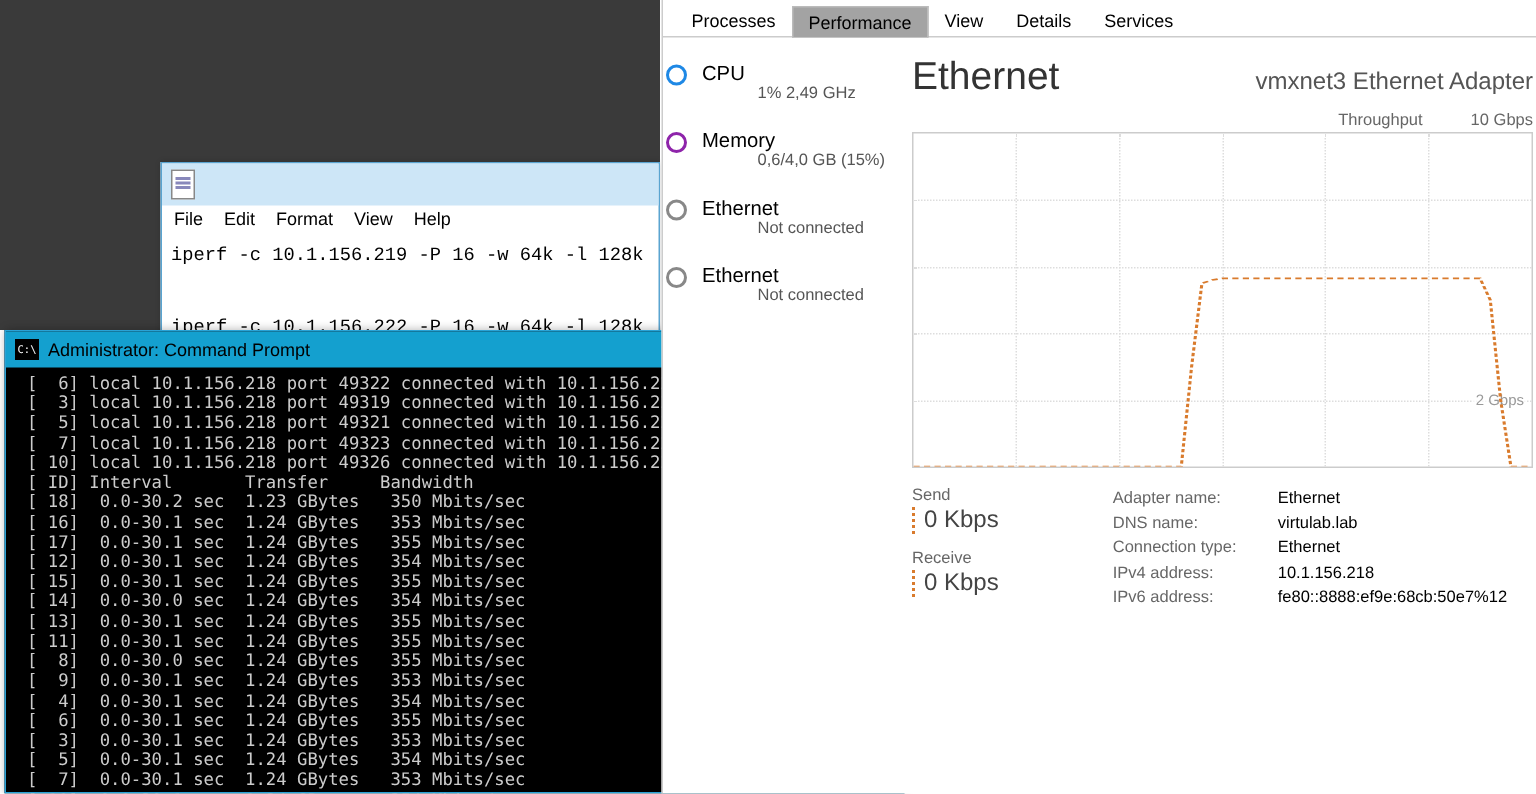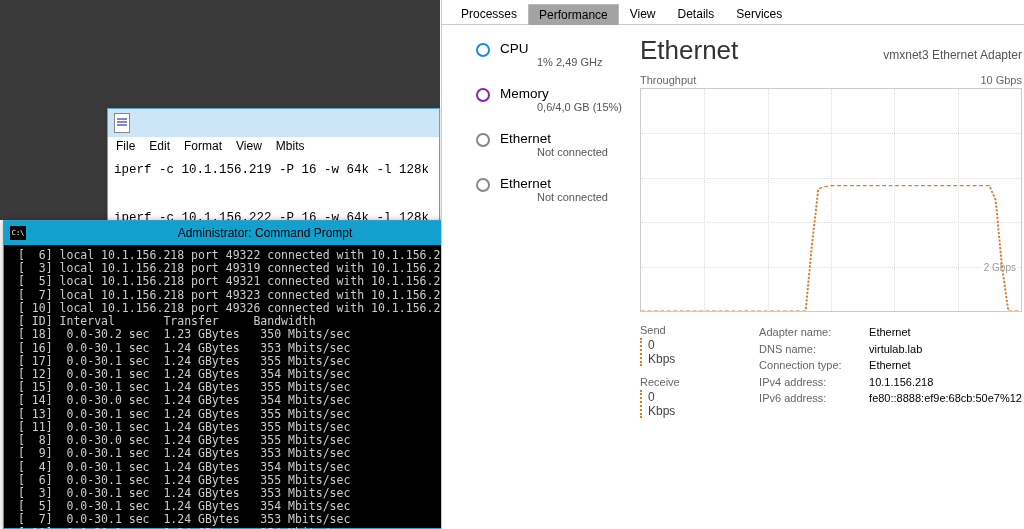--- a/index.html
+++ b/index.html
@@ -10,75 +10,75 @@
   .notepad-title { height: 28px; background: #cde6f7; display: flex; align-items: center; padding-left: 6px; }
   .notepad-title .np-icon { width: 16px; height: 20px; background: #fff; border: 1px solid #888; margin-right: 6px; position: relative; }
   .notepad-title .np-icon::after { content:""; position:absolute; top:4px; left:2px; right:2px; height:2px; background:#88b; box-shadow:0 3px 0 #88b,0 6px 0 #88b; }
   .notepad-menu { display: flex; gap: 14px; padding: 2px 8px; font-size: 12px; color: #000; }
   .notepad-menu span { cursor: pointer; }
   .notepad-body { font-family: Liberation Mono, monospace; font-size: 12.5px; padding: 4px 6px; line-height: 1.9; white-space: pre; }
   
   .cmd { position: absolute; left: 3px; top: 220px; width: 600px; height: 309px; border: 1px solid #2aa2d6; background: #000; box-shadow: 0 0 6px rgba(0,0,0,0.3); }
   .cmd-title { height: 24px; background: #14a0cf; color: #000; display: flex; align-items: center; font-size: 12px; }
   .cmd-title .ico { width: 16px; height: 14px; background: #000; color: #fff; font-size: 7px; font-family: monospace; margin: 0 6px; display: flex; align-items: center; justify-content: center; }
-  .cmd-title .ttl { flex: 1; text-align: center; }
+  .cmd-title .ttl { flex: 1; text-align: left; }
   .cmd-title .wb { width: 32px; height: 20px; background: #c9e7f5; border: 1px solid #555; margin-left: 2px; display: flex; align-items: center; justify-content: center; font-size: 10px; }
   .cmd-title .wb.close { background: #c84031; color: #fff; margin-right: 2px; }
   .cmd-body { position: relative; font-family: Consolas, "Lucida Console", monospace; font-size: 11.5px; color: #ccc; line-height: 1.15; padding: 4px 4px 4px 14px; white-space: pre; overflow: hidden; }
   .cmd-scroll { position: absolute; right: 1px; top: 24px; bottom: 1px; width: 16px; background: #f0f0f0; }
   .cmd-scroll .thumb { position: absolute; left: 2px; right: 2px; bottom: 20px; height: 36px; background: #c2c2c2; }
   .cmd-scroll .arr { position: absolute; left: 0; right: 0; height: 16px; background: #f0f0f0; text-align: center; font-size: 8px; color: #666; line-height:16px; }
   .cmd-scroll .arr.up { top: 0; } .cmd-scroll .arr.dn { bottom: 0; }
   
   .tm { position: absolute; left: 441px; top: 0; right: 0; bottom: 0; background: #fff; border-left: 1px solid #ccc; }
   .tm-tabs { display: flex; padding: 3px 8px 0 8px; border-bottom: 1px solid #ccc; font-size: 12px; }
   .tm-tabs .tab { padding: 3px 10px; border: 1px solid transparent; border-bottom: none; cursor: pointer; color: #000; }
   .tm-tabs .tab.active { border-color: #bbb; background: #a3a3a3; position: relative; top: 1px; }
-  .tm-main { display: flex; padding: 10px 0 0 32px; gap: 16px; height: calc(100% - 60px); }
+  .tm-main { display: flex; padding: 10px 0 0 0; gap: 16px; height: calc(100% - 60px); }
   .tm-side { width: 150px; display: flex; flex-direction: column; gap: 6px; }
   .side-item { display: flex; align-items: flex-start; gap: 10px; padding: 6px 2px; cursor: pointer; }
   .side-item .radio { width: 14px; height: 14px; border: 2px solid #888; border-radius: 50%; margin-top: 2px; flex-shrink: 0; }
   .side-item.cpu .radio { border-color: #1e88e5; }
   .side-item.mem .radio { border-color: #8e24aa; }
   .side-item .lbl { font-size: 13.5px; color: #000; }
   .side-item .sub { font-size: 11px; color: #555; margin-left: 37px; }
   .tm-right { flex: 1; padding-right: 2px; }
   .tm-head { display: flex; align-items: baseline; justify-content: space-between; }
   .tm-head h1 { font-size: 26px; font-weight: 400; color: #333; }
-  .tm-head .adapter { font-size: 12px; color: #555; }
-  .graph-label { display: flex; justify-content: space-between; font-size: 11px; color: #666; margin-top: 8px; }
+  .tm-head .adapter { font-size: 16px; color: #555; }
+  .graph-label { display: flex; justify-content: flex-end; font-size: 11px; color: #666; margin-top: 8px; gap: 32px; }
   .graph { position: relative; height: 224px; border: 1px solid #ccc; margin-top: 2px; background: #fff; }
   .graph .grid-h { position: absolute; left: 0; right: 0; border-top: 1px dotted #ddd; }
   .graph .grid-v { position: absolute; top: 0; bottom: 0; border-left: 1px dotted #ddd; }
   .graph svg { position: absolute; inset: 0; width: 100%; height: 100%; }
   .graph .yl { position: absolute; right: 3px; font-size: 10px; color: #999; background: rgba(255,255,255,0.7); padding: 0 2px; }
   .graph-xaxis { display: flex; justify-content: space-between; font-size: 10px; color: #888; margin-top: 2px; }
   .stats { display: flex; gap: 76px; margin-top: 12px; font-size: 12px; }
   .kpi .k { font-size: 11px; color: #666; }
-  .kpi .v { font-size: 12px; color: #444; border-left: 2px dotted #d97b2d; padding-left: 6px; margin-top: 2px; }
+  .kpi .v { font-size: 16px; color: #444; border-left: 2px dotted #d97b2d; padding-left: 6px; margin-top: 2px; }
   .net-info { font-size: 11px; color: #555; }
   .net-info div { display: flex; gap: 6px; line-height: 1.5; }
   .net-info .nk { width: 104px; color: #666; }
   .net-info .nv { color: #000; }
 </style>
 </head>
 <body>
 
 <div class="desktop-bg"></div>
 
 <div class="notepad">
   <div class="notepad-title">
     <div class="np-icon"></div>
   </div>
   <div class="notepad-menu">
     <span>File</span>
     <span>Edit</span>
     <span>Format</span>
     <span>View</span>
-    <span>Mbits</span>
+    <span>Help</span>
   </div>
   <div class="notepad-body"><span>iperf -c 10.1.156.219 -P 16 -w 64k -l 128k</span>
 
 <span>iperf -c 10.1.156.222 -P 16 -w 64k -l 128k</span></div>
 </div>
 
 <div class="cmd">
   <div class="cmd-title">
     <div class="ico">C:\</div>
     <div class="ttl">Administrator: Command Prompt</div>

